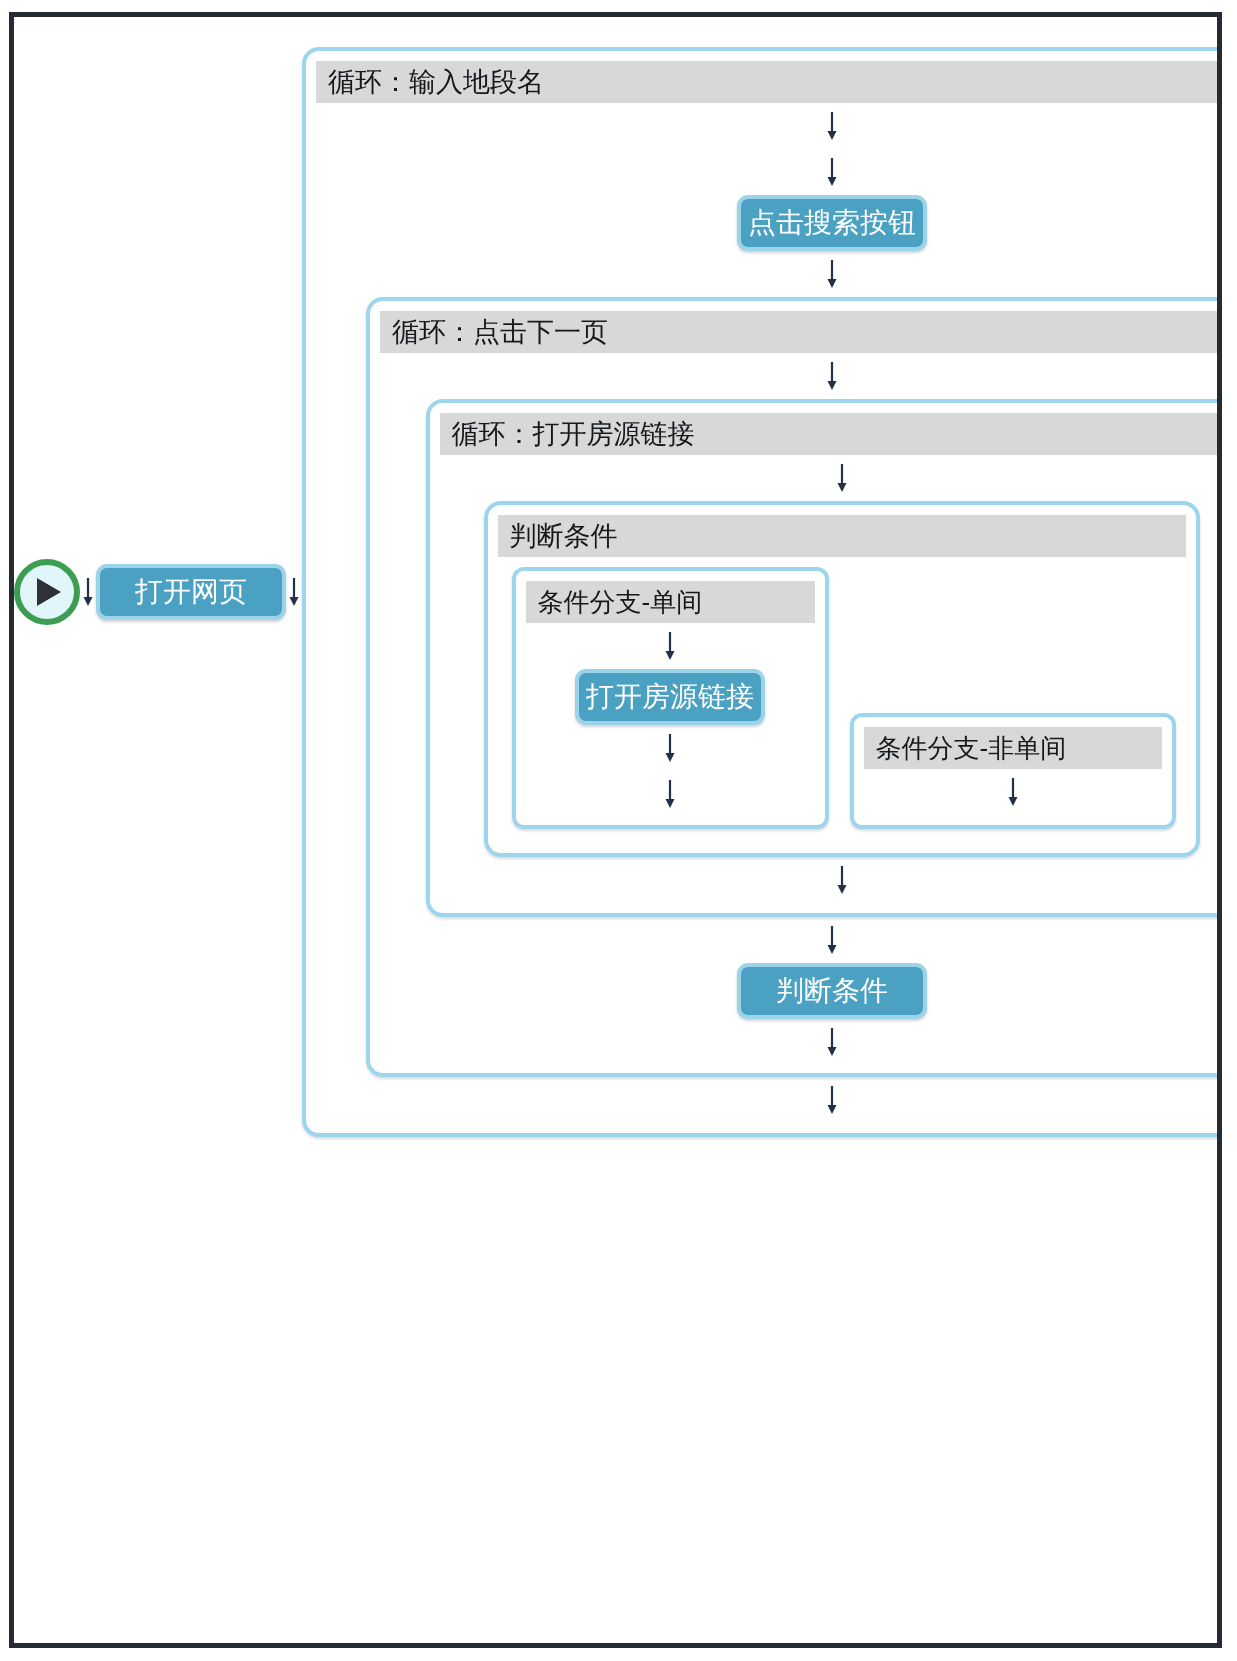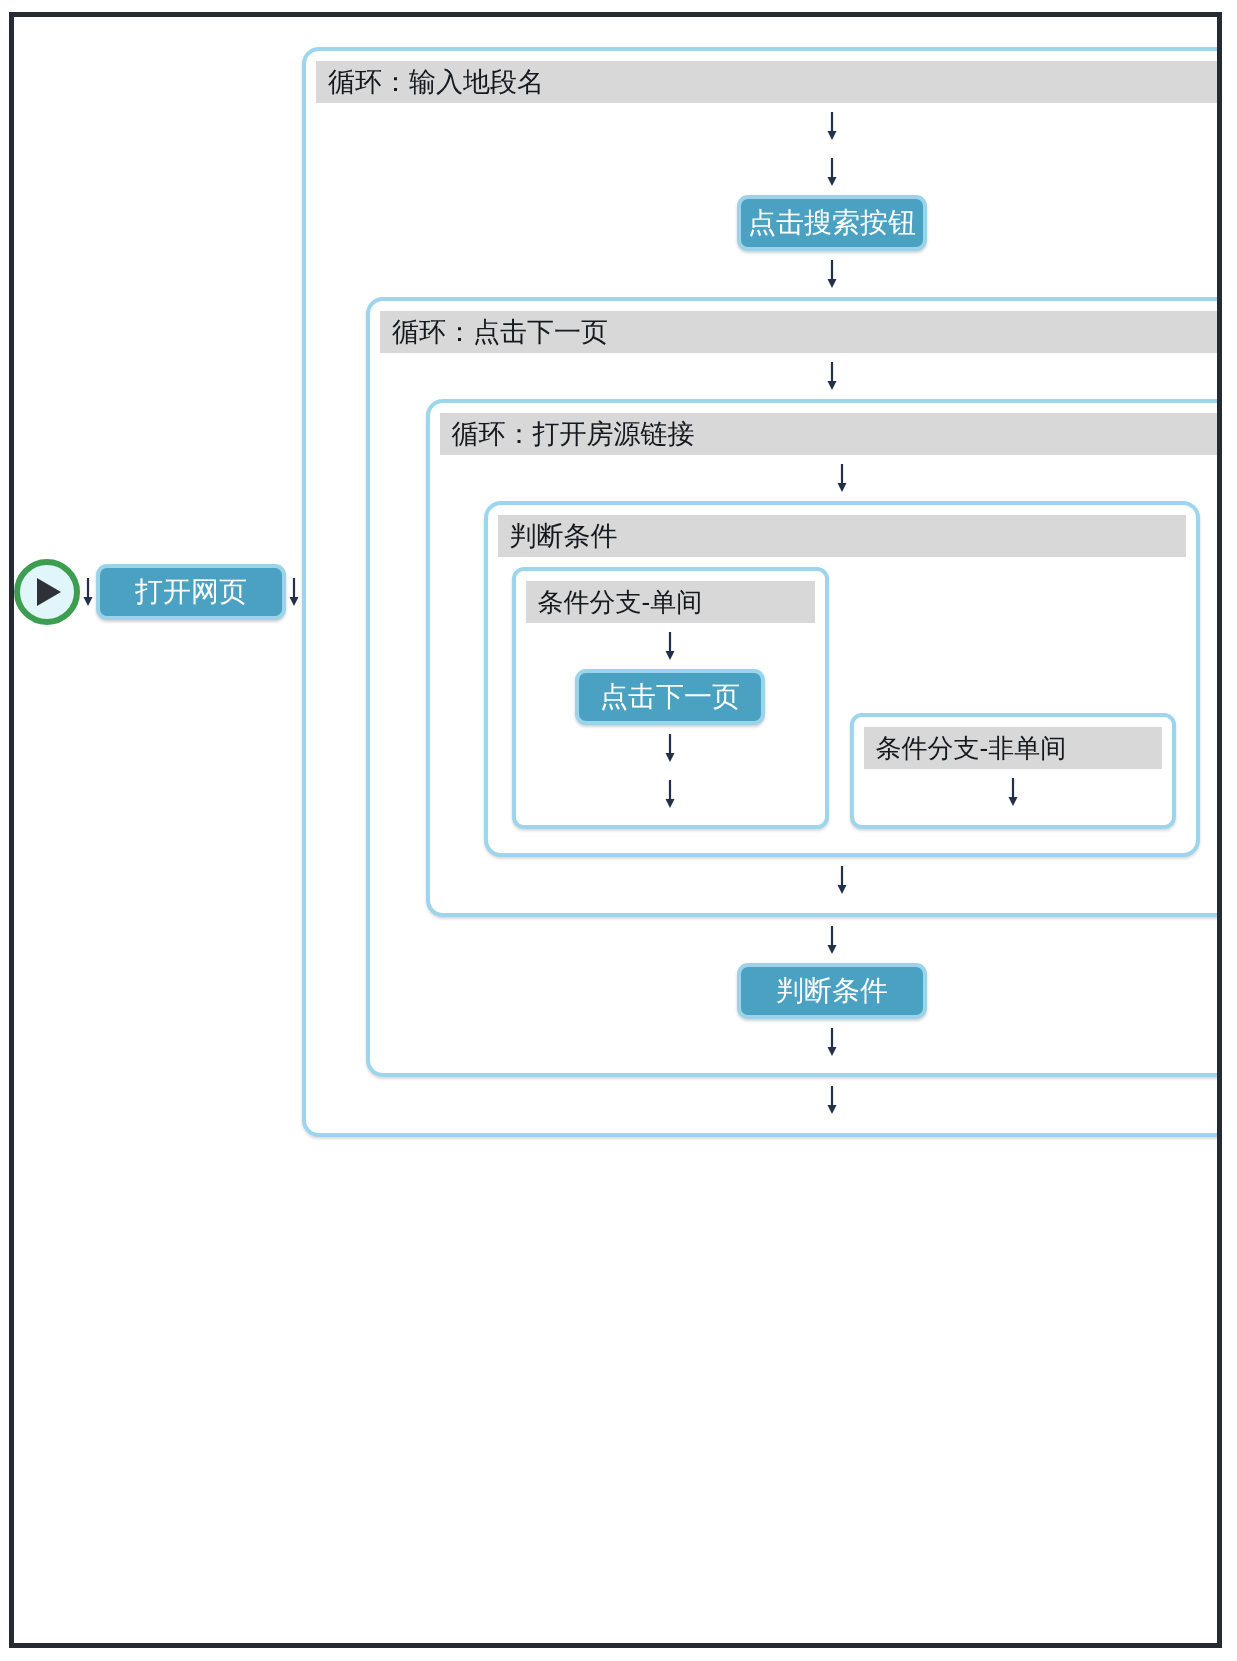--- a/index.html
+++ b/index.html
@@ -164,21 +164,21 @@
               <div class="branch-row">
 
                 <div class="branch left">
                   <div class="box-header">条件分支-单间</div>
 
                   <svg class="arrow" width="16" height="30" viewBox="0 0 16 30">
                       <line x1="8" y1="1" x2="8" y2="22"></line>
                       <path d="M3.5 20 L8 29 L12.5 20 Z"></path>
                     </svg>
 
-                  <button class="step">点击下一页</button>
+                  <button class="step">打开房源链接</button>
 
                   <svg class="arrow" width="16" height="30" viewBox="0 0 16 30">
                       <line x1="8" y1="1" x2="8" y2="22"></line>
                       <path d="M3.5 20 L8 29 L12.5 20 Z"></path>
                     </svg>
 
 
                   <svg class="arrow" width="16" height="30" viewBox="0 0 16 30">
                       <line x1="8" y1="1" x2="8" y2="22"></line>
                       <path d="M3.5 20 L8 29 L12.5 20 Z"></path>

